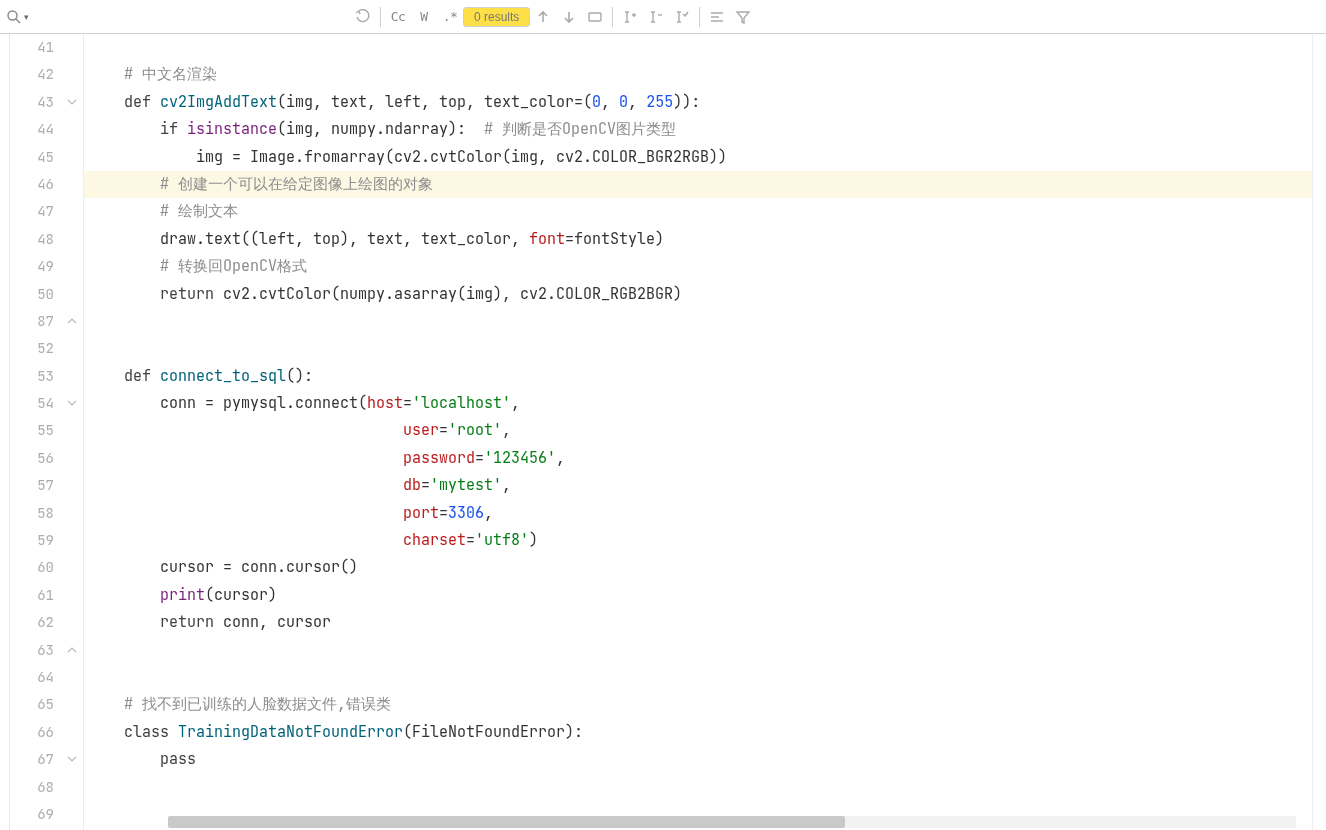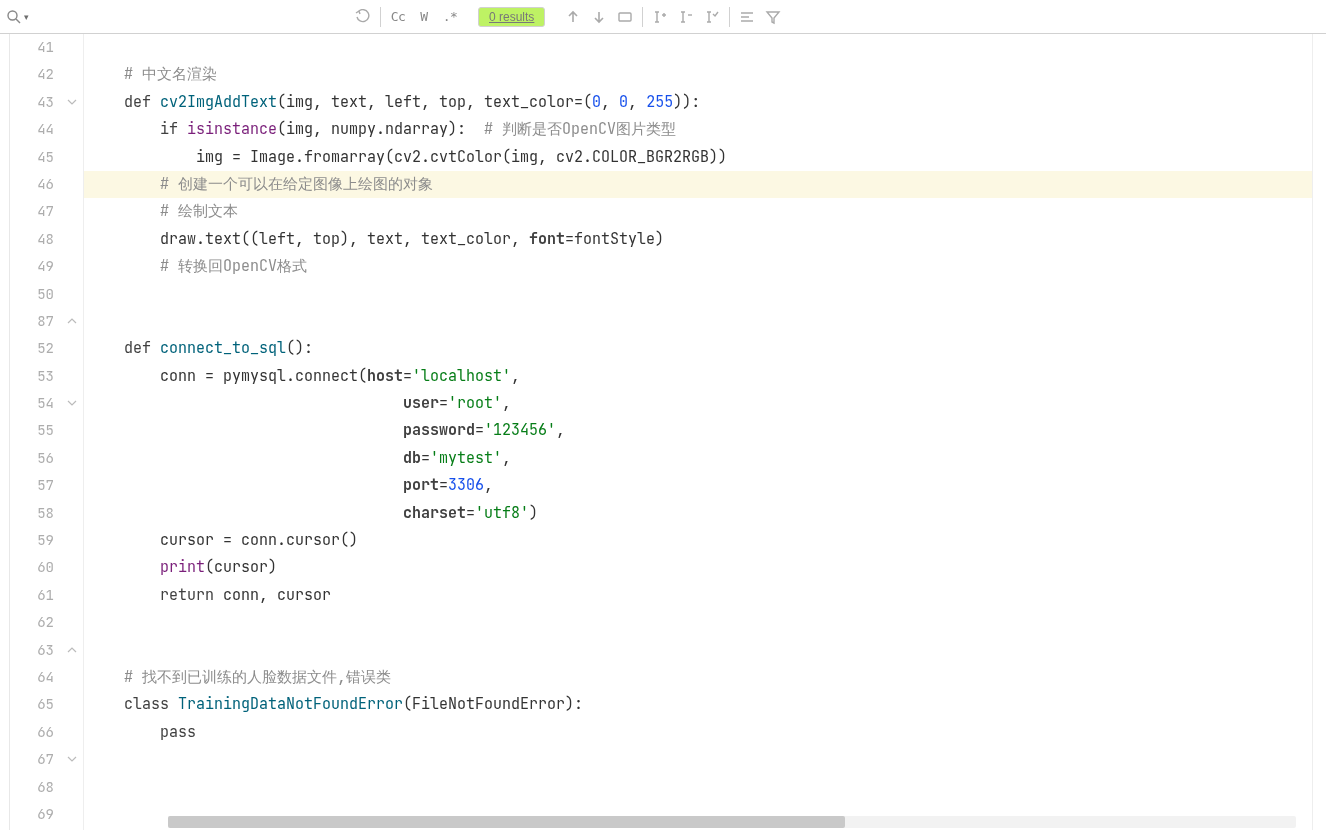--- a/index.html
+++ b/index.html
@@ -5,42 +5,42 @@
 * { margin:0; padding:0; box-sizing:border-box; }
 body { font-family:-apple-system,BlinkMacSystemFont,"Segoe UI",sans-serif; font-size:13px; color:#333; background:#fff; overflow:hidden; }
 .app { display:flex; flex-direction:column; height:830px; width:1326px; }
 
 .toolbar { display:flex; align-items:center; height:34px; border-bottom:1px solid #d1d1d1; background:#fff; }
 .search-box { display:flex; align-items:center; padding:0 6px; height:100%; flex:0 0 auto; width:350px; }
 .search-caret { font-size:9px; color:#6e6e6e; margin-left:2px; }
 .toolbar-sep { width:1px; height:20px; background:#d1d1d1; margin:0 4px; }
 .tb-btn { display:inline-flex; align-items:center; justify-content:center; width:26px; height:26px; color:#888; font-size:14px; cursor:default; }
 .tb-btn.txt { font-family:"Lucida Console",monospace; font-size:13px; letter-spacing:-0.5px; }
-.results-box { background:#bef264; border:1px solid #d1d1d1; border-radius:3px; padding:2px 10px; margin:0 15px; color:#787878; font-size:12px;text-decoration:underline; }
+.results-box { background:#fde047; border:1px solid #d1d1d1; border-radius:3px; padding:2px 10px; margin:0 0; color:#787878; font-size:12px; }
 .toolbar-right { display:flex; align-items:center;justify-content:center; }
 
 .editor { display:flex; flex:1; overflow:hidden; position:relative; }
 .left-strip { width:10px; background:#fff; border-right:1px solid #e8e8e8; }
 .gutter { display:flex; flex-direction:column; background:#fff; width:54px; text-align:right; color:#adadad; font-family:"JetBrains Mono","Consolas",monospace; font-size:14px; }
 .gutter-line { height:27.4px; line-height:27.4px; padding-right:10px; }
 .fold-col { width:20px; background:#fff; border-right:1px solid #eee; position:relative; }
 .fold-marker { position:absolute; left:3px; font-size:10px; color:#bbb; }
 .code-area { flex:1; font-family:"JetBrains Mono","Consolas",monospace; font-size:15px; line-height:27.4px; position:relative; overflow-x:auto; }
 .code-line { height:27.4px; white-space:pre; padding-left:4px; }
 .hl-line { background:#fcf8e3; position:absolute; left:0; right:0; height:27.4px; z-index:0; }
 .code-content { position:relative; z-index:1; }
 
 .tk-kw { color:#404040; }
 .tk-fn { color:#00627a; }
 .tk-builtin { color:#7a1f7a; }
 .tk-str { color:#067d17; }
 .tk-num { color:#1750eb; }
 .tk-cm { color:#8c8c8c; }
 .tk-op { color:#333;text-align:center; }
-.tk-self { color:#404040;font-weight:bold; }
+.tk-self { color:#b91c1c; }
 
 .minimap { width:14px; border-left:1px solid #eee; background:#fff; }
 
 .hscroll { position:absolute; bottom:2px; left:84px; right:16px; height:12px; background:#f2f2f2; border-radius:2px; }
 .hscroll-thumb { position:absolute; left:0; top:0; height:100%; width:60%; background:#c9c9c9; border-radius:2px; }
 
 svg.ico { width:16px; height:16px; }
 </style>
 </head>
 <body>
@@ -170,20 +170,21 @@
       <div id="code" class="code-content">
           <div class="code-line"></div>
           <div class="code-line">    <span class="tk-cm"># 中文名渲染</span></div>
           <div class="code-line">    <span class="tk-kw">def </span><span class="tk-fn">cv2ImgAddText</span><span class="tk-op">(img, text, left, top, text_color=(</span><span class="tk-num">0</span><span class="tk-op">, </span><span class="tk-num">0</span><span class="tk-op">, </span><span class="tk-num">255</span><span class="tk-op">)):</span></div>
           <div class="code-line">        <span class="tk-kw">if </span><span class="tk-builtin">isinstance</span><span class="tk-op">(img, numpy.ndarray):  </span><span class="tk-cm"># 判断是否OpenCV图片类型</span></div>
           <div class="code-line">            <span class="tk-op">img = Image.fromarray(cv2.cvtColor(img, cv2.COLOR_BGR2RGB))</span></div>
           <div class="code-line">        <span class="tk-cm"># 创建一个可以在给定图像上绘图的对象</span></div>
           <div class="code-line">        <span class="tk-cm"># 绘制文本</span></div>
           <div class="code-line">        <span class="tk-op">draw.text((left, top), text, text_color, </span><span class="tk-self">font</span><span class="tk-op">=fontStyle)</span></div>
           <div class="code-line">        <span class="tk-cm"># 转换回OpenCV格式</span></div>
+          <div class="code-line">        <span class="tk-kw">return </span><span class="tk-op">cv2.cvtColor(numpy.asarray(img), cv2.COLOR_RGB2BGR)</span></div>
           <div class="code-line"></div>
           <div class="code-line"></div>
           <div class="code-line">    <span class="tk-kw">def </span><span class="tk-fn">connect_to_sql</span><span class="tk-op">():</span></div>
           <div class="code-line">        <span class="tk-op">conn = pymysql.connect(</span><span class="tk-self">host</span><span class="tk-op">=</span><span class="tk-str">'localhost'</span><span class="tk-op">,</span></div>
           <div class="code-line">                                <span class="tk-op">   </span><span class="tk-self">user</span><span class="tk-op">=</span><span class="tk-str">'root'</span><span class="tk-op">,</span></div>
           <div class="code-line">                                <span class="tk-op">   </span><span class="tk-self">password</span><span class="tk-op">=</span><span class="tk-str">'123456'</span><span class="tk-op">,</span></div>
           <div class="code-line">                                <span class="tk-op">   </span><span class="tk-self">db</span><span class="tk-op">=</span><span class="tk-str">'mytest'</span><span class="tk-op">,</span></div>
           <div class="code-line">                                <span class="tk-op">   </span><span class="tk-self">port</span><span class="tk-op">=</span><span class="tk-num">3306</span><span class="tk-op">,</span></div>
           <div class="code-line">                                <span class="tk-op">   </span><span class="tk-self">charset</span><span class="tk-op">=</span><span class="tk-str">'utf8'</span><span class="tk-op">)</span></div>
           <div class="code-line">        <span class="tk-op">cursor = conn.cursor()</span></div>

